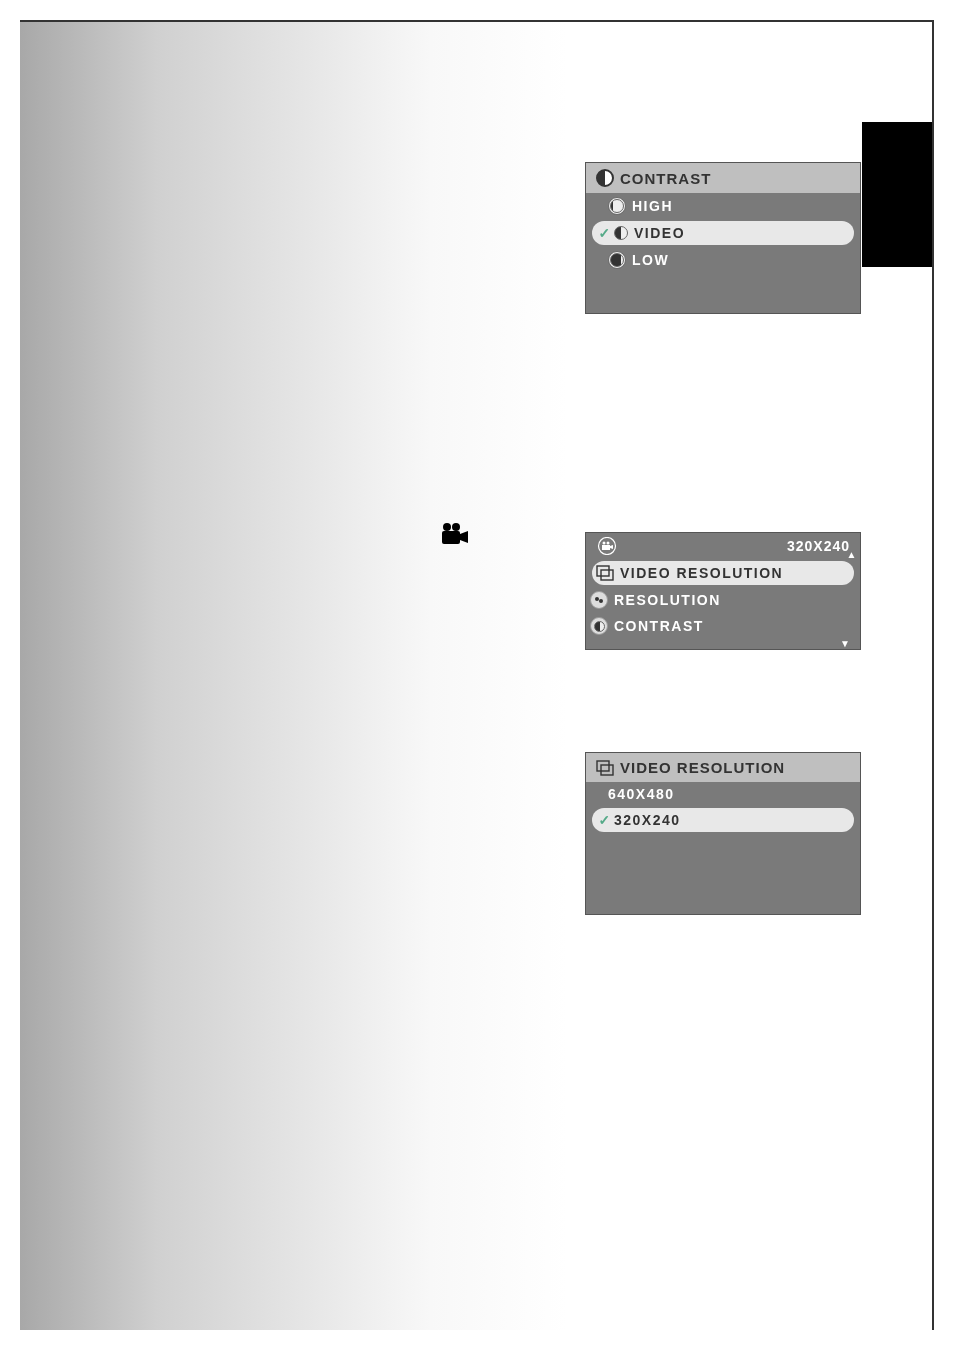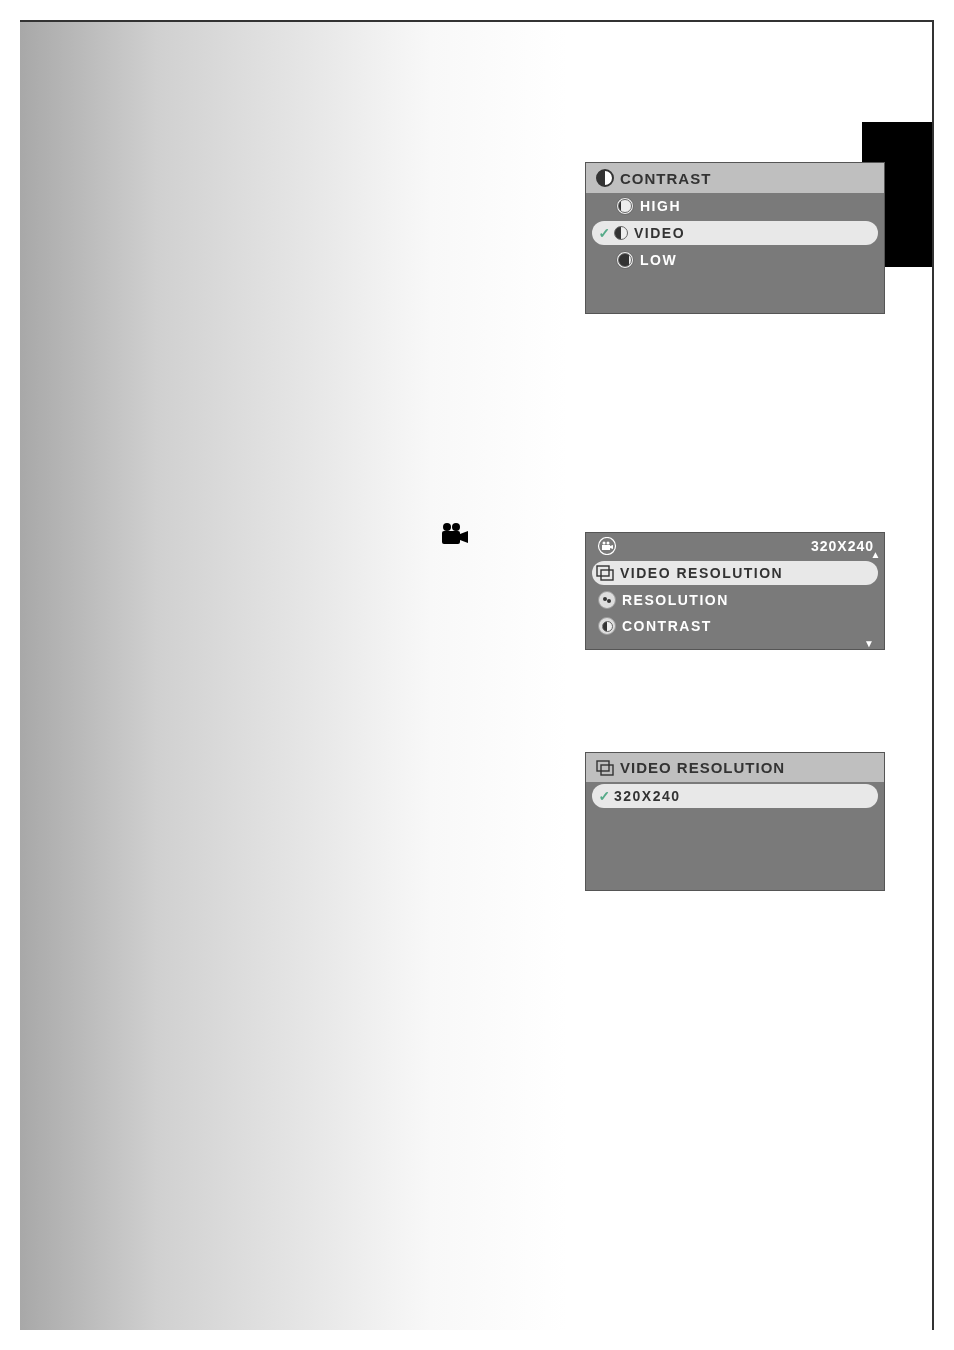--- a/index.html
+++ b/index.html
@@ -32,21 +32,21 @@
     .video-icon {
       position: absolute;
       top: 500px;
       left: 420px;
       font-size: 28px;
       color: #000;
     }
     
     .menu-panel {
       position: absolute;
-      width: 300px;
+      width: 276px;
       background: #7a7a7a;
       border: 1px solid #555;
     }
     .menu-header {
       display: flex;
       align-items: center;
       background: #bfbfbf;
       padding: 6px 10px;
       font-weight: bold;
       color: #333;
@@ -54,21 +54,21 @@
       font-size: 15px;
     }
     .menu-header .icon {
       margin-right: 6px;
       display: inline-flex;
       align-items: center;
     }
     .menu-item {
       display: flex;
       align-items: center;
-      padding: 4px 12px;
+      padding: 4px 4px;
       color: #fff;
       font-weight: bold;
       letter-spacing: 1.5px;
       font-size: 14px;
     }
     .menu-item .check {
       width: 18px;
       display: inline-flex;
       justify-content: center;
       color: #fff;
@@ -259,20 +259,24 @@
   <div id="panel-resolution" class="menu-panel">
     <div class="menu-header">
       <span class="icon">
         <svg width="18" height="16" viewBox="0 0 18 16">
           <rect x="1" y="1" width="12" height="10" fill="none" stroke="#333" stroke-width="1.4"></rect>
           <rect x="5" y="5" width="12" height="10" fill="none" stroke="#333" stroke-width="1.4"></rect>
         </svg>
       </span>
       <span>VIDEO RESOLUTION</span>
     </div>
+    <div class="menu-item">
+      <span class="check"></span>
+      <span>640X480</span>
+    </div>
     <div class="menu-item selected">
       <span class="check">✓</span>
       <span>320X240</span>
     </div>
     <div class="spacer" style="height:80px;"></div>
   </div>
 
 </div>
 
 </body></html>

